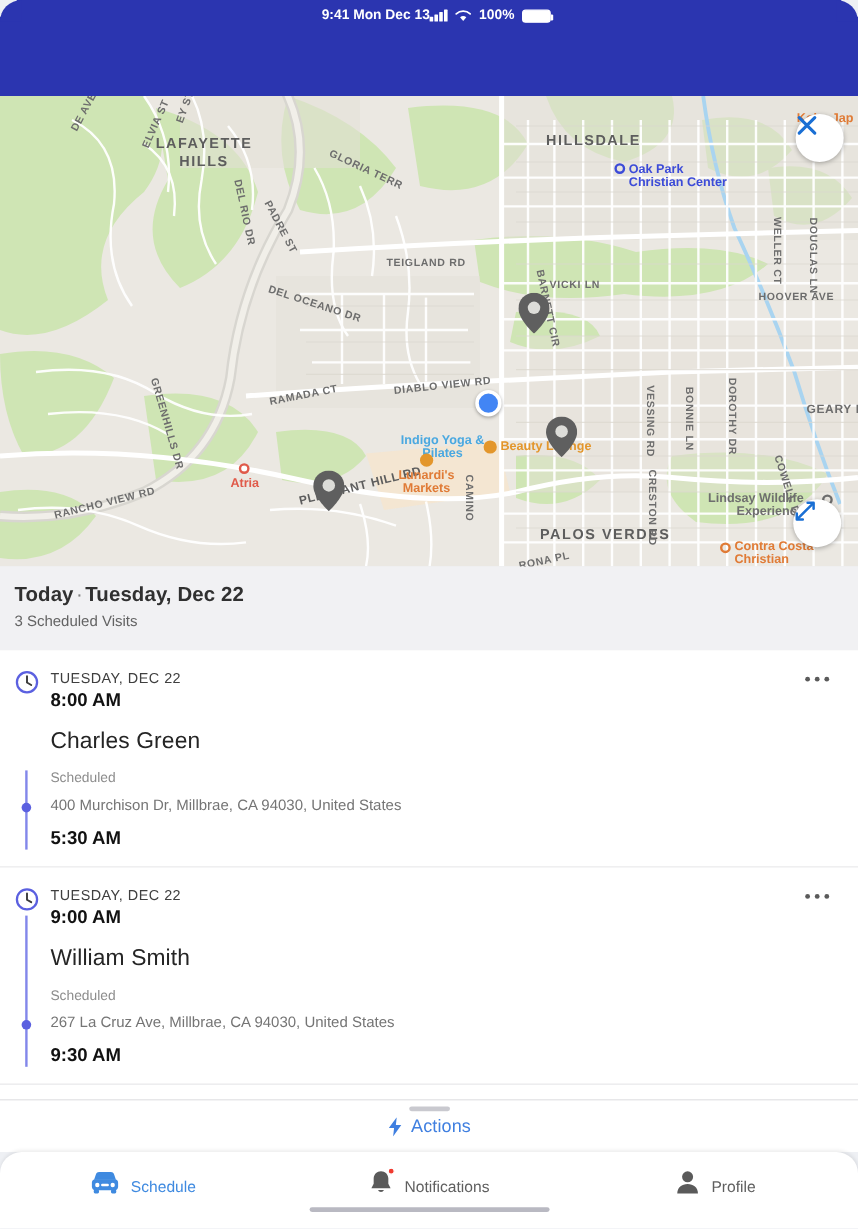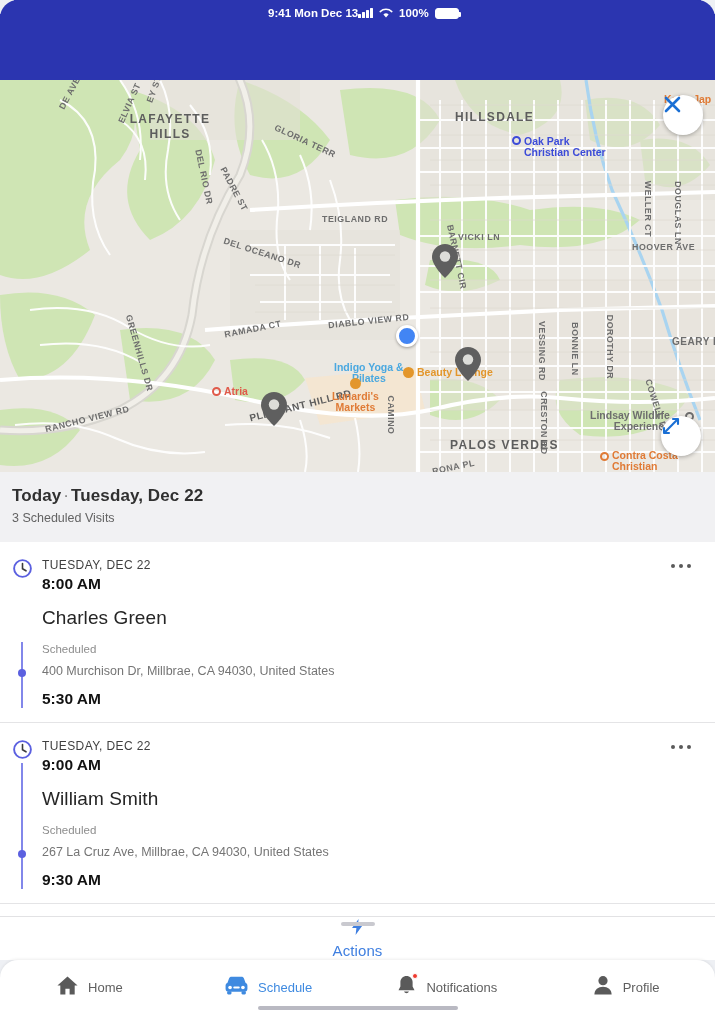--- a/index.html
+++ b/index.html
@@ -172,21 +172,21 @@
     position: absolute; right: 16px; top: 14px;
     display: flex; gap: 3.6px; padding: 8px; cursor: pointer;
   }
   .vmenu span { width: 4.2px; height: 4.2px; border-radius: 50%; background: #5a5a5a; }
 
   
   .actions {
     position: absolute; left: 0; right: 0; bottom: 64px; height: 44px;
     background: #fff; border-top: 1px solid #e2e2e4;
     display: flex; align-items: center; justify-content: center; gap: 7px;
-    cursor: pointer; z-index: 8; flex-direction: column;
+    cursor: pointer; z-index: 8;
   }
   .actions .handle {
     position: absolute; top: 5px; left: 50%; transform: translateX(-50%);
     width: 34px; height: 4px; border-radius: 2px; background: #c9c9cf;
   }
   .actions-label { color: #3f7fe0; font-size: 15px; letter-spacing: .1px; }
 
   
   .bottomnav {
     position: absolute; left: 0; right: 0; bottom: 0; height: 64px;
@@ -387,21 +387,21 @@
       <div class="poi-label" style="color:#4aa8e0;line-height:11px;">Indigo Yoga &amp;<br>Pilates</div>
     </div>
     <div class="poi" style="left:403px;top:287px;display:flex;align-items:center;gap:3px;">
       <div style="width:11px;height:11px;border-radius:50%;background:#e3962b;"></div>
       <div class="poi-label" style="color:#e3962b;">Beauty Lounge</div>
     </div>
     <div class="poi" style="left:332px;top:298px;text-align:center;">
       <div style="width:11px;height:11px;border-radius:50%;background:#e3962b;margin:0 auto 2px;"></div>
       <div class="poi-label" style="color:#e07b36;line-height:11px;">Lunardi's<br>Markets</div>
     </div>
-    <div class="poi" style="left:212px;top:306px;display:flex;align-items:center;gap:3px;color:#e05a4a;">
+    <div class="poi" style="left:192px;top:306px;display:flex;align-items:center;gap:3px;color:#e05a4a;flex-direction:column;">
       <div class="poi-dot-o"></div>
       <div class="poi-label" style="color:#e05a4a;">Atria</div>
     </div>
     <div class="poi" style="left:590px;top:330px;display:flex;align-items:flex-start;gap:15px;color:#6e6e6e;">
       <div class="poi-label" style="color:#6e6e6e;line-height:11px;text-align:right;">Lindsay Wildlife<br>Experience</div>
       <div class="poi-dot-o" style="margin-top:2px;"></div>
     </div>
     <div class="poi" style="left:600px;top:370px;display:flex;align-items:flex-start;gap:3px;color:#e07b36;">
       <div class="poi-dot-o" style="margin-top:2px;"></div>
       <div class="poi-label" style="color:#e07b36;line-height:11px;text-align:left;">Contra Costa<br>Christian</div>
@@ -510,28 +510,20 @@
   <div class="actions">
     <div class="handle"></div>
     <svg width="13" height="16" viewBox="0 0 13 16">
       <path d="M7.6 0 L1 9 H5.4 L4.6 16 L11.4 6.6 H6.9 Z" fill="#3f7fe0"></path>
     </svg>
     <span class="actions-label">Actions</span>
   </div>
 
   <div class="bottomnav">
 
-    <div class="navitem">
-      <span class="nav-ic">
-        <svg width="23" height="23" viewBox="0 0 24 24">
-          <path d="M12 2.5 L22.5 12 H19.5 V21.5 H14.2 V15.4 H9.8 V21.5 H4.5 V12 H1.5 Z" fill="#5a5a5a"></path>
-        </svg>
-      </span>
-      <span class="navlabel">Home</span>
-    </div>
 
     <div class="navitem active">
       <span class="nav-ic">
         <svg width="25" height="23" viewBox="0 0 26 24">
           <path d="M3.5 9.5 L5.2 4.6 C5.6 3.4 6.6 2.8 7.8 2.8 H18.2 C19.4 2.8 20.4 3.4 20.8 4.6 L22.5 9.5 Z" fill="#3f8ae0"></path>
           <rect x="1.6" y="9" width="22.8" height="9.6" rx="3.2" fill="#3f8ae0"></rect>
           <rect x="3.2" y="18" width="4.6" height="3.4" rx="1.2" fill="#3f8ae0"></rect>
           <rect x="18.2" y="18" width="4.6" height="3.4" rx="1.2" fill="#3f8ae0"></rect>
           <circle cx="6.3" cy="14.1" r="1.9" fill="#ffffff"></circle>
           <circle cx="19.7" cy="14.1" r="1.9" fill="#ffffff"></circle>

